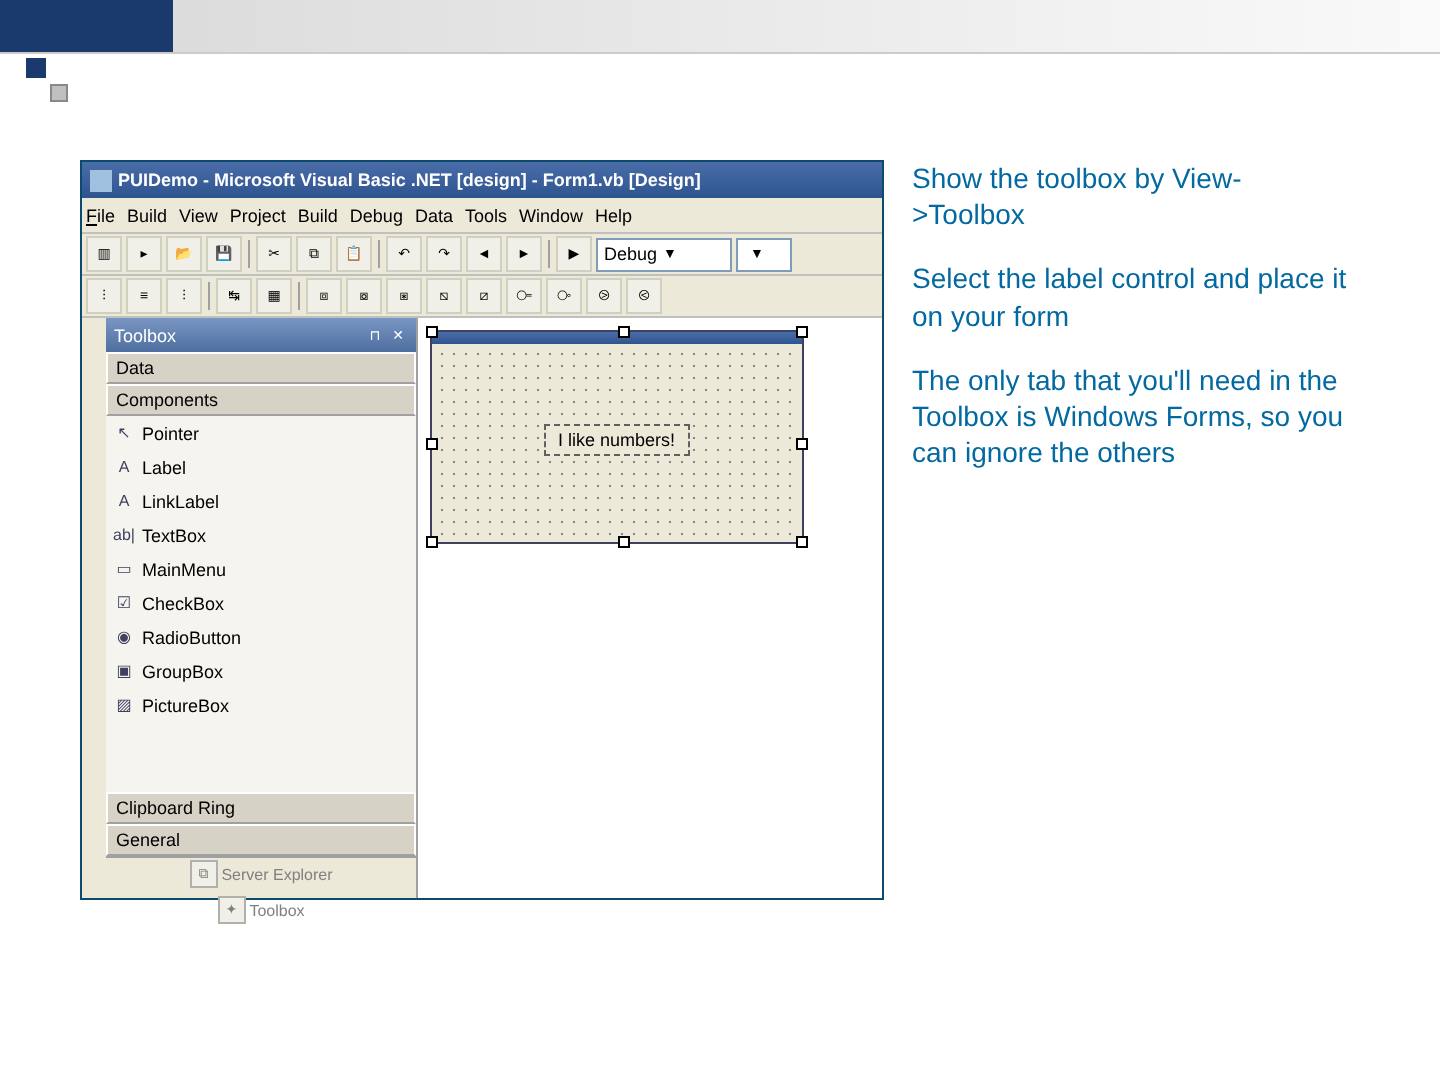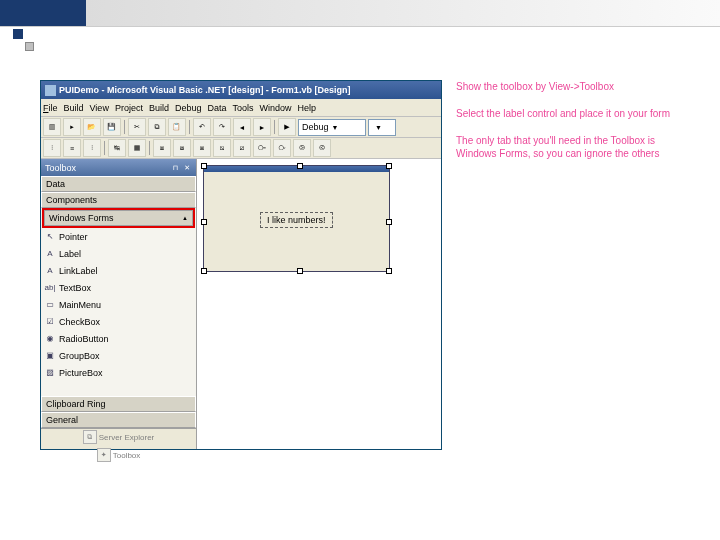--- a/index.html
+++ b/index.html
@@ -97,20 +97,21 @@
     border: 1px solid #7f9db9;
     font-size: 9px;
     padding: 0 3px;
     display: inline-flex;
     align-items: center;
   }
   .tb-combo .dd { margin-left: 3px; font-size: 7px; }
   .ide-body {
     display: flex;
     height: 290px;
+    padding-left: 12px;
   }
   .toolbox-pane {
     width: 155px;
     background: #f5f4ee;
     border-right: 1px solid #a0a0a0;
     display: flex;
     flex-direction: column;
   }
   .tx-title {
     background: linear-gradient(to bottom, #7a96c3, #4d6e9f);
@@ -253,22 +254,22 @@
     position: absolute;
     width: 4px; height: 4px;
     background: #fff;
     border: 1px solid #000;
   }
   
   .explain {
     margin-left: 14px;
     width: 220px;
     font-family: Arial, sans-serif;
-    font-size: 10px;
-    color: #ec4899;
+    font-size: 14px;
+    color: #0369a1;
     line-height: 1.3;
   }
   .explain p {
     margin: 0 0 14px 0;
   }
 </style>
 </head>
 <body>
 
 <div class="banner"></div>
@@ -342,26 +343,20 @@
 
     <div class="ide-body">
 
       <div class="toolbox-pane">
         <div class="tx-title">
           <span>Toolbox</span>
           <span class="ctrls">⊓ ✕</span>
         </div>
         <div class="tx-header">Data</div>
         <div class="tx-header">Components</div>
-        <div class="tx-hilite">
-          <div class="tx-header selected">
-            <span>Windows Forms</span>
-            <span class="updn">▲</span>
-          </div>
-        </div>
         <div class="tx-list" id="tx-list">
             <div class="tx-item">
               <span class="ic">↖</span>
               <span>Pointer</span>
             </div>
             <div class="tx-item">
               <span class="ic">A</span>
               <span>Label</span>
             </div>
             <div class="tx-item">

